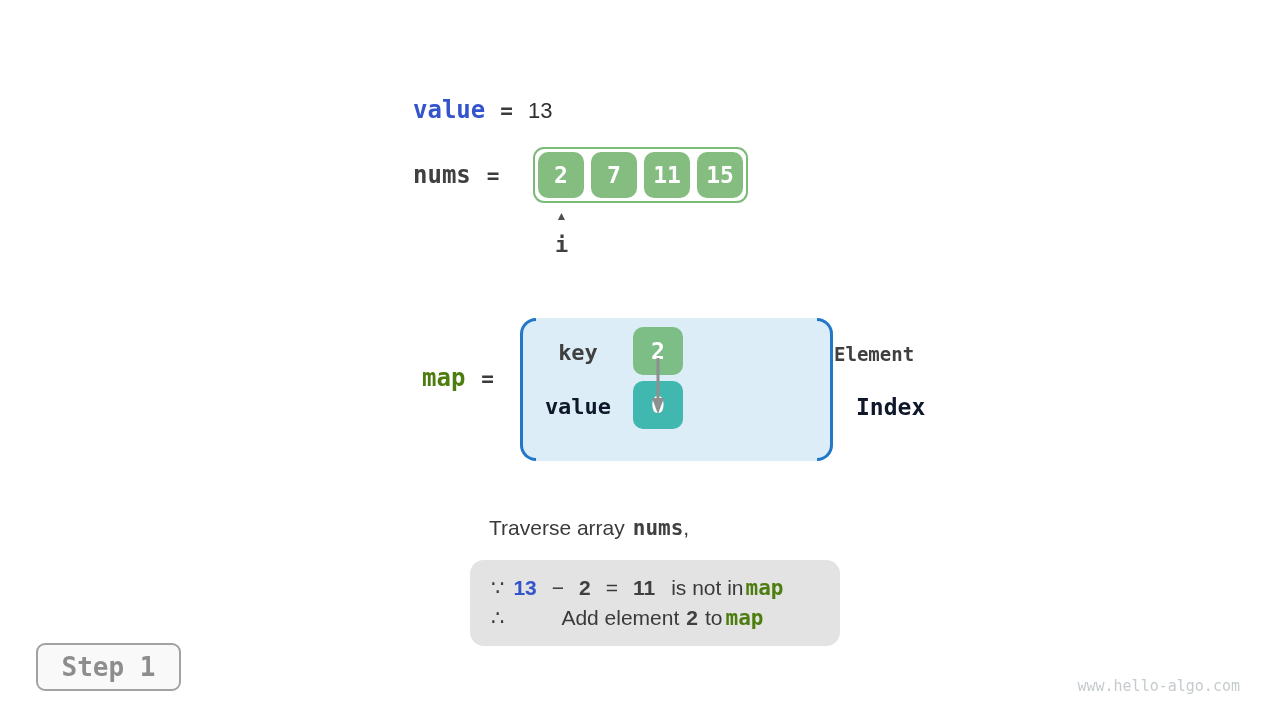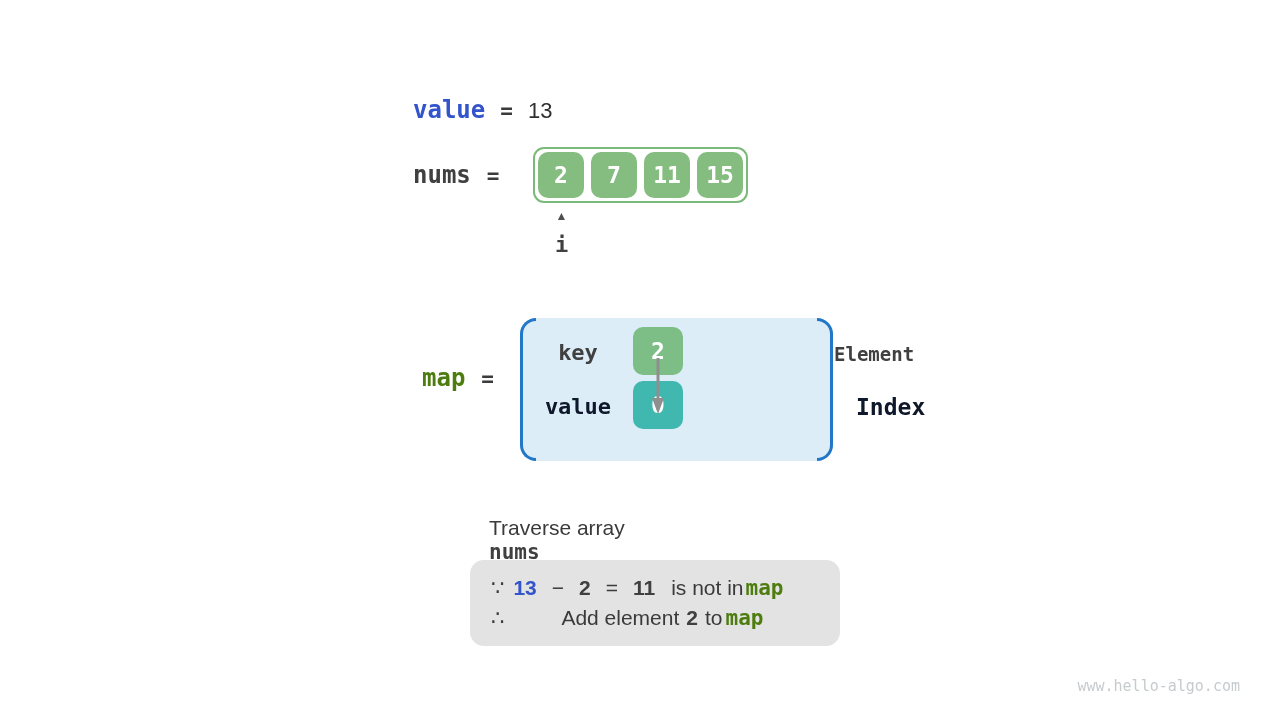--- a/index.html
+++ b/index.html
@@ -88,21 +88,21 @@
   }
   .map-cell.key-cell   { top: 9px;  background: #7dbd86; }
   .map-cell.value-cell { top: 63px; background: #41b8af; }
 
   .map-arrow { position: absolute; left: 651px; top: 358px; }
 
   .legend-element { position: absolute; left: 834px; top: 343px; font-size: 19px; }
   .legend-index   { position: absolute; left: 856px; top: 394px; font-size: 23px; }
 
   
-  .caption { left: 489px; top: 516px; font-size: 21px; color: #3a3a3a; flex-direction: column; }
+  .caption { left: 489px; top: 516px; font-size: 21px; color: #3a3a3a; }
   .caption .t { margin-right: 8px; }
   .caption .hl { font-size: 21px; }
 
   
   .note-box {
     position: absolute; left: 470px; top: 560px;
     width: 370px; height: 86px;
     background: #e3e3e3; border-radius: 14px;
     padding: 13px 20px 0 21px;
   }
@@ -203,16 +203,17 @@
     </div>
     <div class="note-line nl2">
       <span class="sym">∴</span>
       <span class="t1">Add element</span>
       <span class="num green b">2</span>
       <span class="t2">to</span>
       <span class="note-ref mono bold azure">map</span>
     </div>
   </div>
 
+  <div class="step-badge">Step 1</div>
 
   <div class="watermark">www.hello-algo.com</div>
 
 </div>
 
 </body></html>

